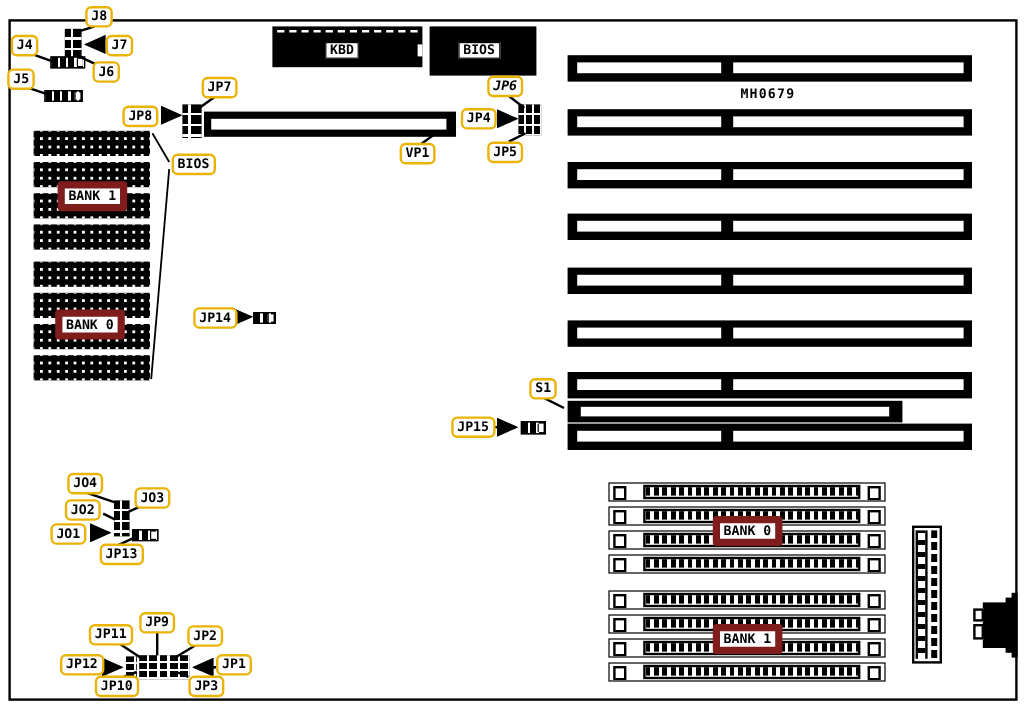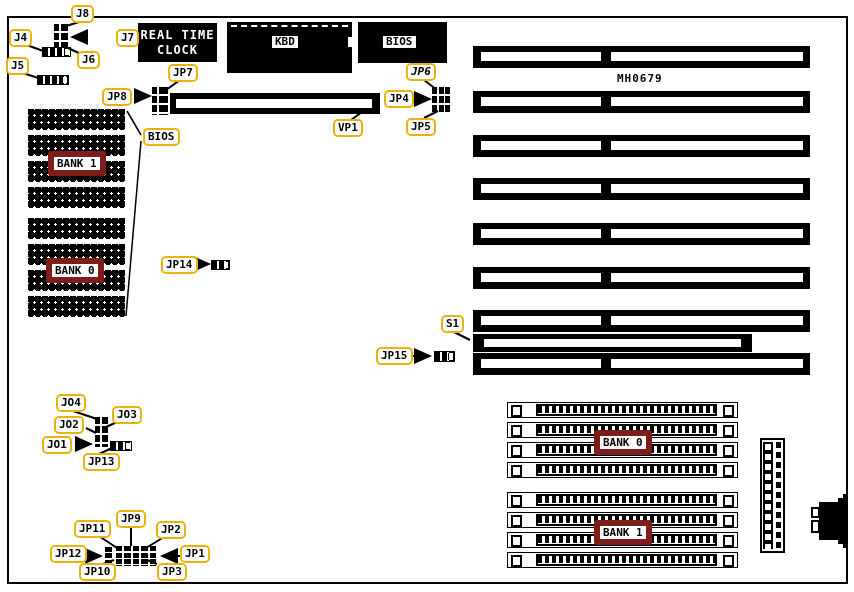--- a/index.html
+++ b/index.html
@@ -128,28 +128,22 @@
       <line x1="164" y1="537" x2="146" y2="548"></line>
       <line x1="83" y1="556" x2="101" y2="556" marker-end="url(#ah)"></line>
       <line x1="180" y1="556" x2="162" y2="556" marker-end="url(#ah)"></line>
       <line x1="103" y1="564" x2="114" y2="560"></line>
       <line x1="157" y1="564" x2="147" y2="560"></line>
       <polyline points="127,111 141,135" stroke-width="1.5"></polyline>
       <polyline points="141,141 126,316" stroke-width="1.5"></polyline>
     </g>
   </svg>
 
-  <div class="abs chip" style="left:138px;top:23px;width:79px;height:39px;">
-    <div class="rtc-t">
-      <span>REAL TIME</span>
-      <span>CLOCK</span>
-    </div>
-  </div>
-
-  <div class="abs chip" style="left:227px;top:22px;width:125px;height:51px;">
+
+  <div class="abs chip" style="left:227px;top:22px;width:125px;height:34px;">
     <div class="kdash"></div>
     <div class="knotch"></div>
     <div class="abs tag" style="left:44px;top:13px;">KBD</div>
   </div>
 
   <div class="abs chip" style="left:358px;top:22px;width:89px;height:41px;">
     <div class="abs tag" style="left:24px;top:13px;">BIOS</div>
   </div>
 
   <div class="abs grid2r" style="left:54px;top:24px;width:14px;height:26px;"></div>
@@ -221,21 +215,21 @@
 
   <div class="abs" id="pwr"></div>
 
   <div class="abs din" style="left:819px;top:502px;width:24px;height:38px;"></div>
   <div class="abs din" style="left:838px;top:498px;width:6px;height:46px;"></div>
   <div class="abs din" style="left:843px;top:494px;width:5px;height:54px;"></div>
   <div class="abs dinpin" style="left:811px;top:507px;width:9px;height:11px;"></div>
   <div class="abs dinpin" style="left:811px;top:520px;width:9px;height:13px;"></div>
 
   <div class="abs co" style="left:71px;top:5px;">J8</div>
-  <div class="abs co" style="left:88px;top:29px;margin-left:28px;">J7</div>
+  <div class="abs co" style="left:88px;top:29px;">J7</div>
   <div class="abs co" style="left:77px;top:51px;">J6</div>
   <div class="abs co" style="left:9px;top:29px;">J4</div>
   <div class="abs co" style="left:6px;top:57px;">J5</div>
   <div class="abs co" style="left:168px;top:64px;">JP7</div>
   <div class="abs co" style="left:102px;top:88px;">JP8</div>
   <div class="abs co" style="left:333px;top:119px;">VP1</div>
   <div class="abs co" style="left:406px;top:63px;font-style:italic;">JP6</div>
   <div class="abs co" style="left:384px;top:90px;">JP4</div>
   <div class="abs co" style="left:406px;top:118px;">JP5</div>
   <div class="abs co" style="left:143px;top:128px;">BIOS</div>

